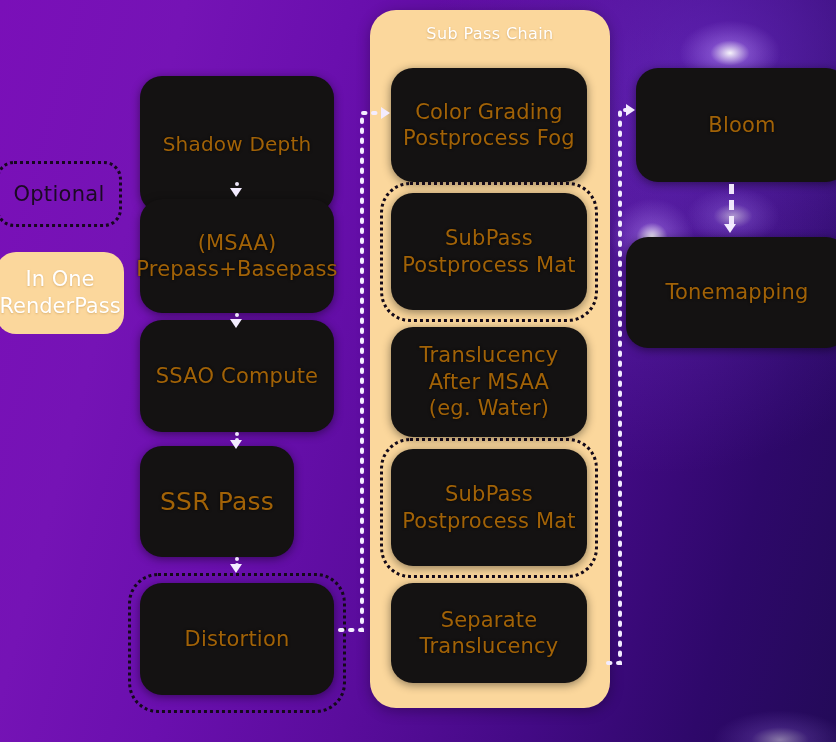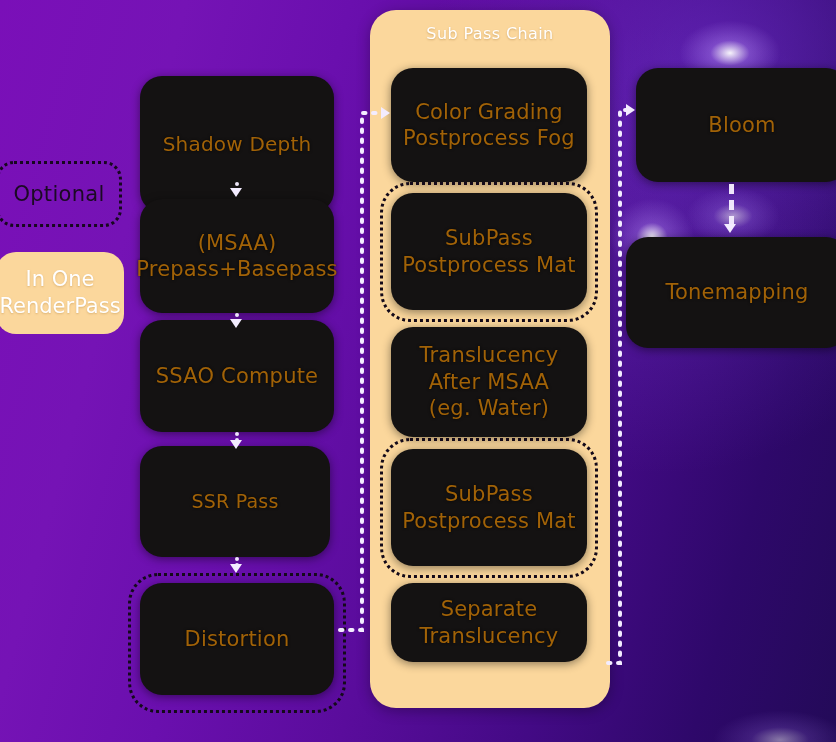--- a/index.html
+++ b/index.html
@@ -174,21 +174,21 @@
       <div>Prepass+Basepass</div>
     </div>
   </div>
 
   <div class="node" style="left:140px; top:320px; width:194px; height:112px; font-size:21px;">
     <div class="lines">
       <div>SSAO Compute</div>
     </div>
   </div>
 
-  <div class="node" style="left:140px; top:446px; width:190px; height:111px; font-size:19px;">
+  <div class="node" style="left:140px; top:446px; width:154px; height:111px; font-size:25px;">
     <div class="lines">
       <div>SSR Pass</div>
     </div>
   </div>
 
   <div class="optional-wrap" style="left:128px; top:573px; width:218px; height:140px;"></div>
   <div class="node" style="left:140px; top:583px; width:194px; height:112px; font-size:21px;">
     <div class="lines">
       <div>Distortion</div>
     </div>
@@ -234,21 +234,21 @@
   </div>
 
   <div class="optional-wrap" style="left:380px; top:438px; width:218px; height:140px;"></div>
   <div class="node" style="left:391px; top:449px; width:196px; height:117px; font-size:21px;">
     <div class="lines">
       <div>SubPass</div>
       <div>Postprocess Mat</div>
     </div>
   </div>
 
-  <div class="node" style="left:391px; top:583px; width:196px; height:79px; font-size:21px;">
+  <div class="node" style="left:391px; top:583px; width:196px; height:100px; font-size:21px;">
     <div class="lines">
       <div>Separate</div>
       <div>Translucency</div>
     </div>
   </div>
 
   <div class="node" style="left:636px; top:68px; width:212px; height:114px; font-size:21px;">
     <div class="lines">
       <div>Bloom</div>
     </div>

